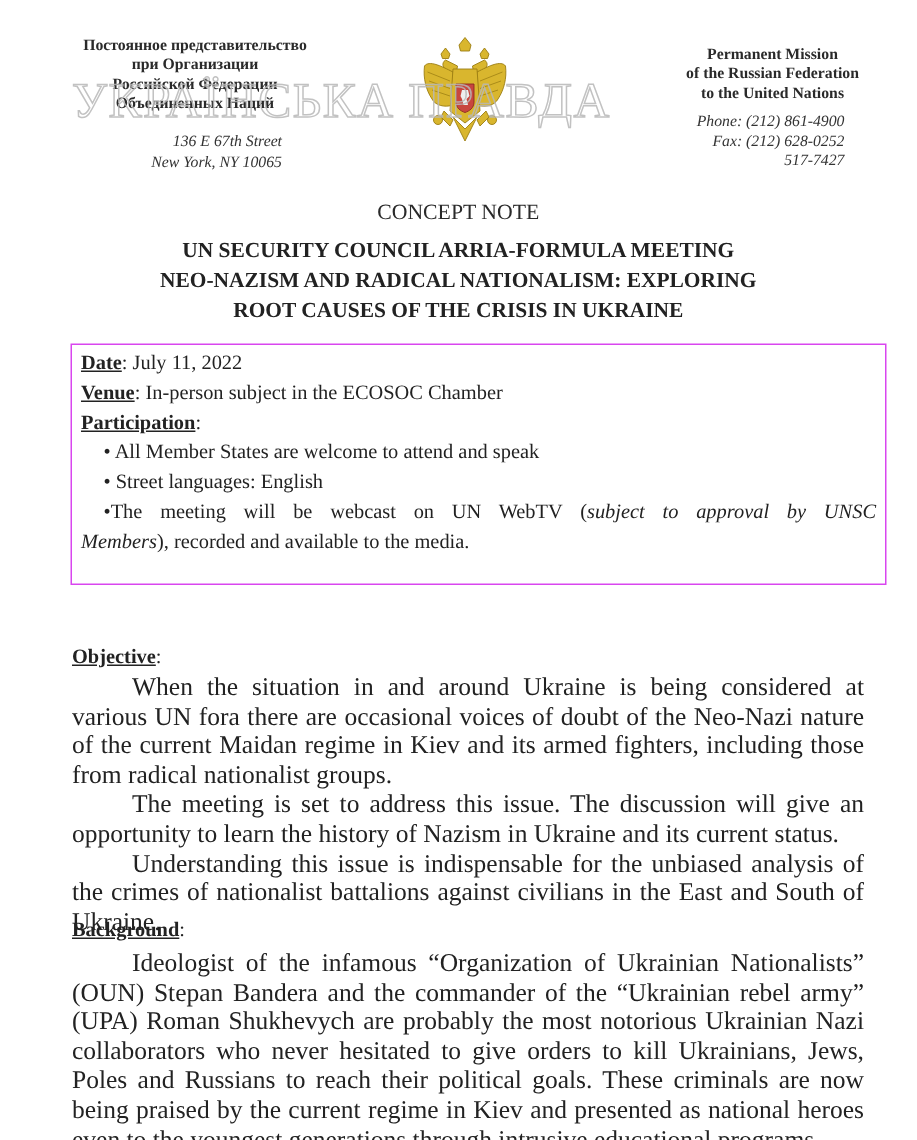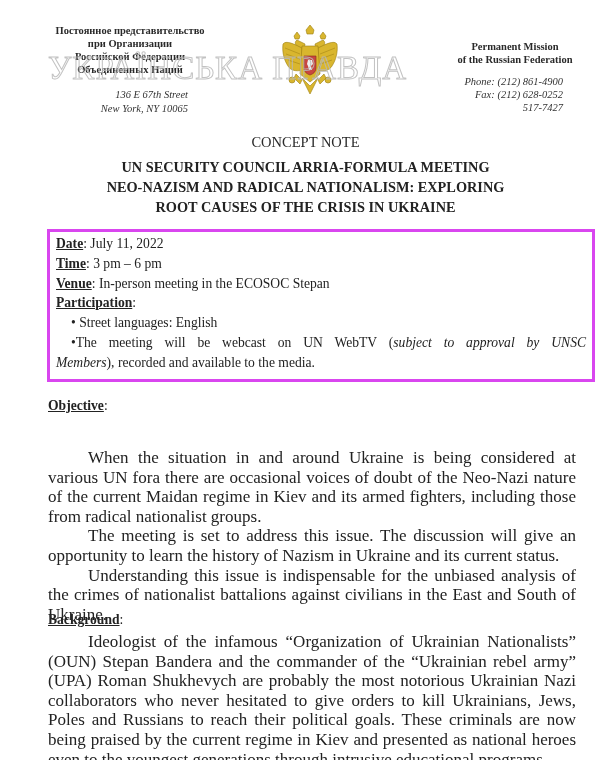--- a/index.html
+++ b/index.html
@@ -16,21 +16,21 @@
     .lh-left {
       position: absolute; left: 40px; top: 24px; width: 180px;
       text-align: center; font-weight: bold; font-size: 10.5px; line-height: 13px;
       color: #2a2a2a;
     }
     .lh-left-addr {
       position: absolute; left: 78px; top: 88px; width: 110px;
       text-align: right; font-style: italic; font-size: 10.5px; line-height: 14px; color: #333;
     }
     .lh-right {
-      position: absolute; left: 430px; top: 40px; width: 170px;
+      position: absolute; left: 430px; top: 30px; width: 170px;
       text-align: center; font-weight: bold; font-size: 10.5px; line-height: 13px; color: #2a2a2a;
     }
     .lh-right-contact {
       position: absolute; left: 440px; top: 75px; width: 123px;
       text-align: right; font-style: italic; font-size: 10.5px; line-height: 13px; color: #333;
     }
     .crest { position: absolute; left: 280px; top: 24px; width: 60px; height: 76px; }
 
     .watermark {
       position: absolute; left: 48px; top: 50px;
@@ -50,21 +50,21 @@
     }
     .title-block {
       position: absolute; left: 0; width: 611px; top: 157px;
       text-align: center; font-weight: bold; font-size: 14.3px; line-height: 20px; color: #222;
     }
     .title-line1 { }
 
     
     .infobox {
       position: absolute; left: 47px; top: 229px; width: 530px; height: 145px;
-      border: 3px solid #d946ef; padding: 2px 6px 0 6px;
+      border: 1px solid #d946ef; padding: 2px 6px 12px 6px;
       font-size: 13.6px; line-height: 19.8px;
     }
     .lbl { font-weight: bold; text-decoration: underline; }
     .bullet { padding-left: 15px; }
     .justify-last { text-align: justify; text-align-last: justify; }
 
     
     .section-head {
       position: absolute; left: 48px; font-size: 13.6px; font-weight: bold;
     }
@@ -125,20 +125,21 @@
         <path d="M52 36 L40 40"></path>
     </g>
 
     <path d="M24 32 L36 32 L36 44 C36 48 33 50 30 51 C27 50 24 48 24 44 Z" fill="#c8463f" stroke="#8a2a24" stroke-width="0.6"></path>
     <path d="M28 36 L32 36 L33 40 L31 42 L32 46 L29 46 L28 42 L27 40 Z" fill="#eeeeee"></path>
   </svg>
 
   <div class="lh-right">
     <div>Permanent Mission</div>
     <div>of the Russian Federation</div>
+    <div>to the United Nations</div>
   </div>
   <div class="lh-right-contact">
     <div>Phone: (212) 861-4900</div>
     <div>Fax: (212) 628-0252</div>
     <div>517-7427</div>
   </div>
 
   <div class="watermark">УКРАЇНСЬКА ПРАВДА</div>
 
   <div class="concept">CONCEPT NOTE</div>
@@ -146,40 +147,40 @@
     <div class="title-line1">UN SECURITY COUNCIL ARRIA-FORMULA MEETING</div>
     <div>NEO-NAZISM AND RADICAL NATIONALISM: EXPLORING</div>
     <div>ROOT CAUSES OF THE CRISIS IN UKRAINE</div>
   </div>
 
   <div class="infobox">
     <div>
       <span class="lbl">Date</span><span>: July 11, 2022</span>
     </div>
     <div>
-      <span class="lbl">Time</span><span>: 3 pm – 6 pm</span>
-    </div>
-    <div>
-      <span class="lbl">Venue</span><span>: In-person meeting in the ECOSOC Stepan</span>
+      <span class="lbl">Venue</span><span>: In-person subject in the ECOSOC Chamber</span>
     </div>
     <div>
       <span class="lbl">Participation</span><span>:</span>
+    </div>
+    <div class="bullet">
+      <span>• </span><span>All Member States are welcome to attend and speak</span>
     </div>
     <div class="bullet">
       <span>• </span><span>Street languages: English</span>
     </div>
     <div class="bullet justify-last">
       <span>•</span><span>The meeting will be webcast on UN WebTV (</span><i>subject to approval by UNSC</i>
     </div>
     <div>
       <i>Members</i><span>), recorded and available to the media.</span>
     </div>
   </div>
 
-  <div class="section-head" style="top:398px;">
+  <div class="section-head" style="top:430px;">
     <span class="u">Objective</span><span class="colon">:</span>
   </div>
   <div class="para" style="top:448px;">
     <div class="p">When the situation in and around Ukraine is being considered at various UN fora there are occasional voices of doubt of the Neo-Nazi nature of the current Maidan regime in Kiev and its armed fighters, including those from radical nationalist groups.</div>
     <div class="p">The meeting is set to address this issue. The discussion will give an opportunity to learn the history of Nazism in Ukraine and its current status.</div>
     <div class="p">Understanding this issue is indispensable for the unbiased analysis of the crimes of nationalist battalions against civilians in the East and South of Ukraine.</div>
   </div>
 
   <div class="section-head" style="top:612px;">
     <span class="u">Background</span><span class="colon">:</span>

